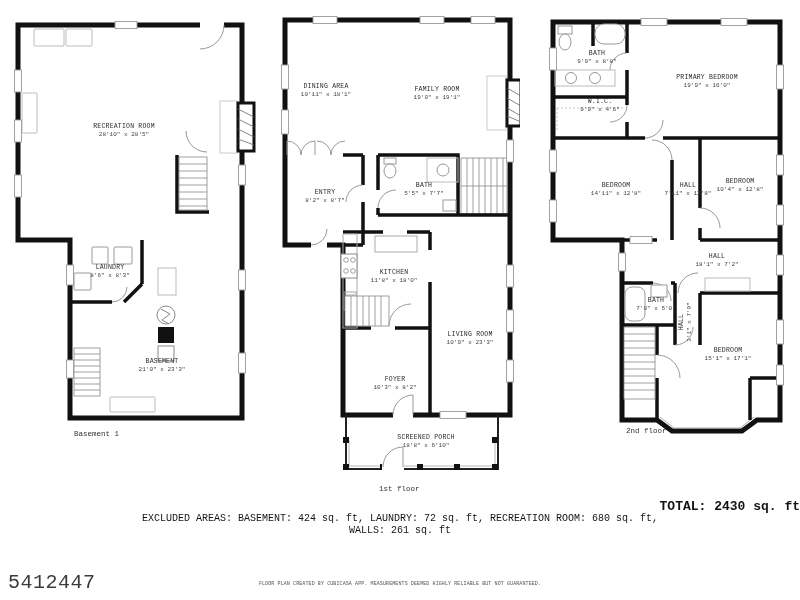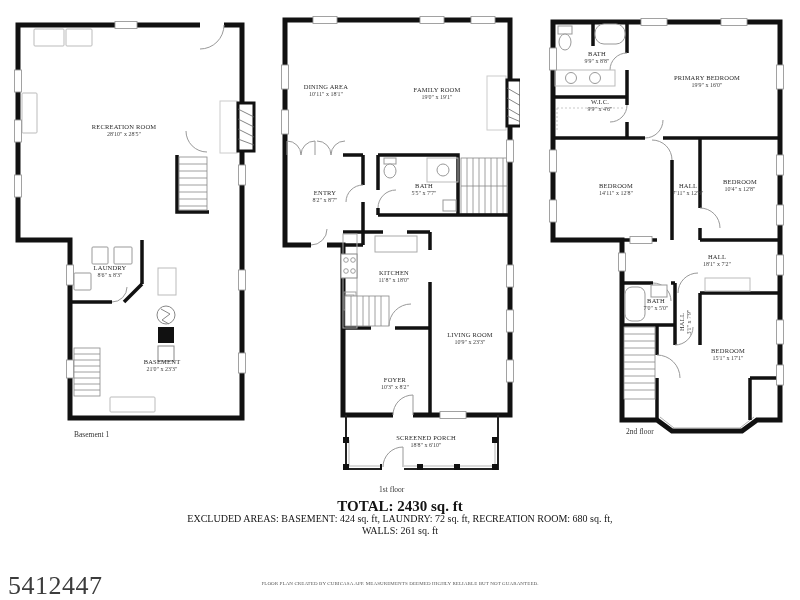--- a/index.html
+++ b/index.html
@@ -1,28 +1,28 @@
 <!DOCTYPE html>
 <html><head>
 <meta charset="utf-8">
 <style>
   html,body{margin:0;padding:0;background:#fff;}
   .page{position:relative;width:800px;height:600px;background:#fff;overflow:hidden;
-        font-family:Liberation Serif, serif;}
+        font-family:Liberation Mono, monospace;}
   svg{position:absolute;}
   .room-label{position:absolute;transform:translate(-50%,-50%);text-align:center;
               color:#2b2b2b;white-space:nowrap;line-height:1.25;}
   .room-label .rn{font-size:6.5px;letter-spacing:.2px;}
   .room-label .rd{font-size:6px;color:#444;}
   .room-label.rot{transform:translate(-50%,-50%) rotate(-90deg);}
   .floor-label{position:absolute;font-size:7.5px;color:#333;}
   .summary{position:absolute;left:0;top:500px;width:800px;text-align:center;color:#141414;}
-  .summary .total{font-weight:bold;font-size:15px;line-height:13px;}
+  .summary .total{font-weight:bold;font-size:13px;line-height:13px;text-align:right;}
   .summary .line{font-size:10px;line-height:11.9px;}
-  .plan-id{position:absolute;left:8px;top:571px;font-size:26px;color:#3c3c3c;letter-spacing:.5px;}
+  .plan-id{position:absolute;left:8px;top:571px;font-size:20px;color:#3c3c3c;letter-spacing:.5px;}
   .footnote{position:absolute;left:0;top:581px;width:800px;text-align:center;
             font-size:5px;color:#555;letter-spacing:.1px;}
 </style>
 </head>
 <body>
 
 <div class="page">
 
   <svg style="left:10px;top:15px" width="250" height="430" viewBox="0 0 250 430">
     <path d="M8,10 H232 V403 H60 V225 H8 Z" fill="#fff" stroke="#111" stroke-width="5"></path>

